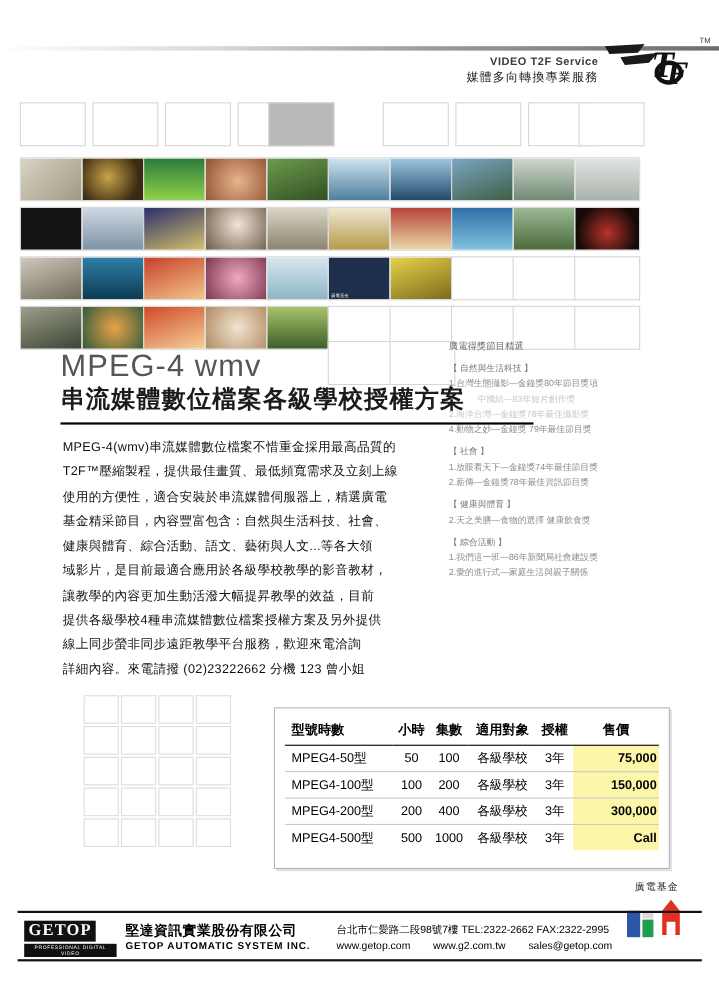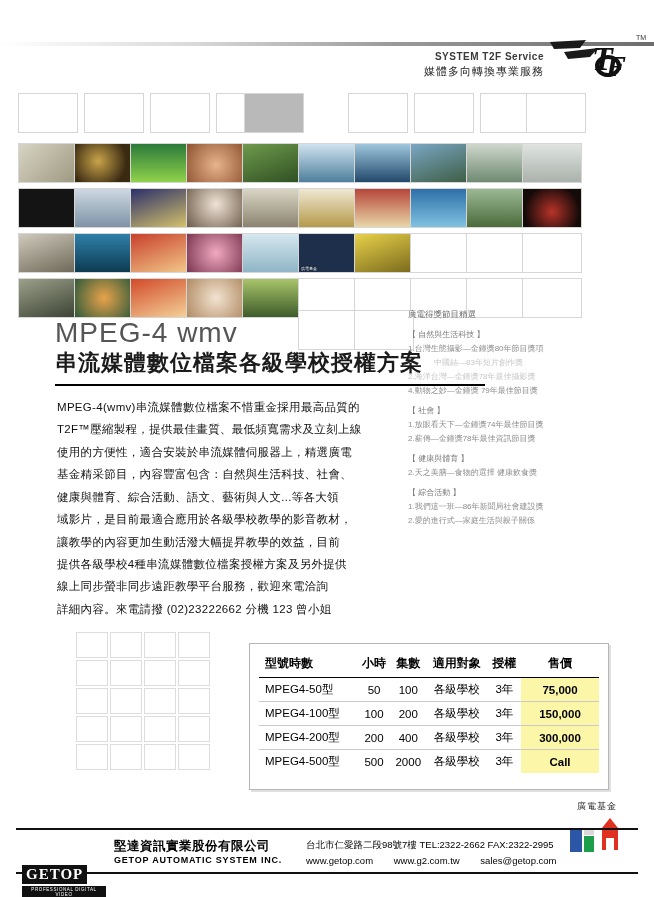--- a/index.html
+++ b/index.html
@@ -224,20 +224,21 @@
     padding: 4px 2px;
     border-bottom: 1px solid #c9c9c9;
     white-space: nowrap;
   }
   .ptable tr:last-child td { border-bottom: none; }
   .ptable td.model { text-align: left; padding-left: 6px; }
   .ptable td.price {
     background: #fbf6a8;
     font-weight: bold;
     width: 74px;
+    text-align: right;
   }
   .ptable td.price.call { color: #000; }
 
   
   .sponsor {
     position: absolute;
     right: 22px;
     top: 800px;
     text-align: center;
     width: 70px;
@@ -276,21 +277,20 @@
   }
   .getop-word {
     background: #111;
     color: #fff;
     font-size: 15px;
     font-weight: bold;
     letter-spacing: 1px;
     padding: 1px 4px;
     display: inline-block;
     font-family: "Liberation Serif", serif;
-    margin-top: 28px;
   }
   .getop-sub {
     display: block;
     margin-top: 2px;
     background: #111;
     color: #fff;
     font-size: 4.5px;
     letter-spacing: 0.6px;
     padding: 1px 3px;
     text-align: center;
@@ -326,21 +326,21 @@
   .footer-web span { margin-right: 18px; }
 </style>
 </head>
 <body>
 
 <div class="page">
 
   <div class="header">
     <div class="header-bar"></div>
     <div class="header-text">
-      <div class="header-en">SYSTEM T2F Service</div>
+      <div class="header-en">VIDEO T2F Service</div>
       <div class="header-cn">媒體多向轉換專業服務</div>
     </div>
     <div class="logo">
       <svg width="90" height="46" viewBox="0 0 90 46">
         <path d="M4 6 L40 4 L34 12 L8 13 Z" fill="#1a1a1a"></path>
         <path d="M18 16 L52 12 L44 21 L22 23 Z" fill="#1a1a1a"></path>
         <text x="46" y="34" font-family="Liberation Serif, serif" font-size="34" font-weight="bold" fill="#111" font-style="italic">T</text>
         <text x="60" y="40" font-family="Liberation Serif, serif" font-size="30" font-weight="bold" fill="#111" font-style="italic">F</text>
         <ellipse cx="62" cy="30" rx="11" ry="9" fill="none" stroke="#111" stroke-width="4"></ellipse>
       </svg>
@@ -609,21 +609,21 @@
           <td class="model">MPEG4-200型</td>
           <td>200</td>
           <td>400</td>
           <td>各級學校</td>
           <td>3年</td>
           <td class="price">300,000</td>
         </tr>
         <tr>
           <td class="model">MPEG4-500型</td>
           <td>500</td>
-          <td>2000</td>
+          <td>1000</td>
           <td>各級學校</td>
           <td>3年</td>
           <td class="price call">Call</td>
         </tr>
       </tbody>
     </table>
   </div>
 
   <div class="sponsor">
     <div class="slabel">廣電基金</div>

